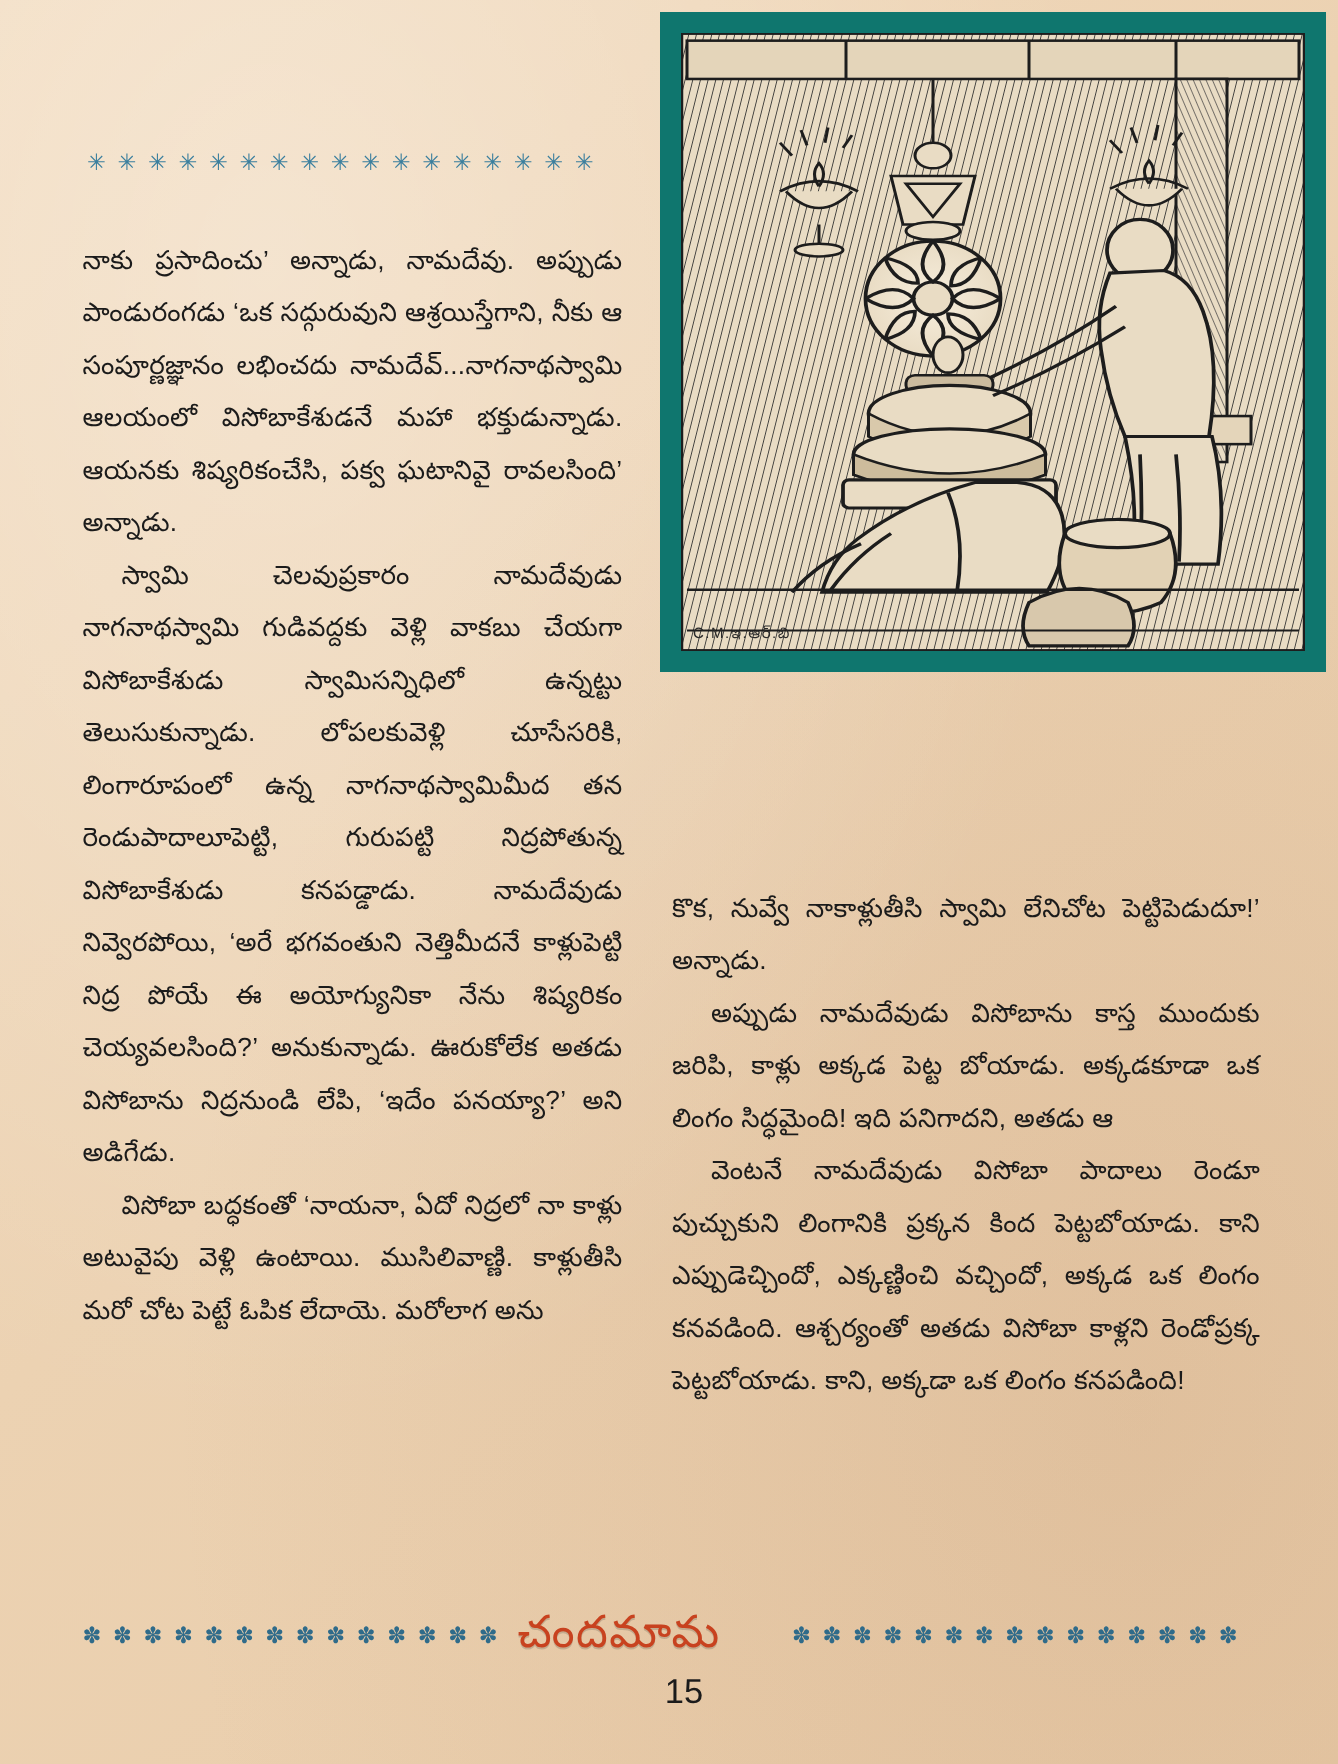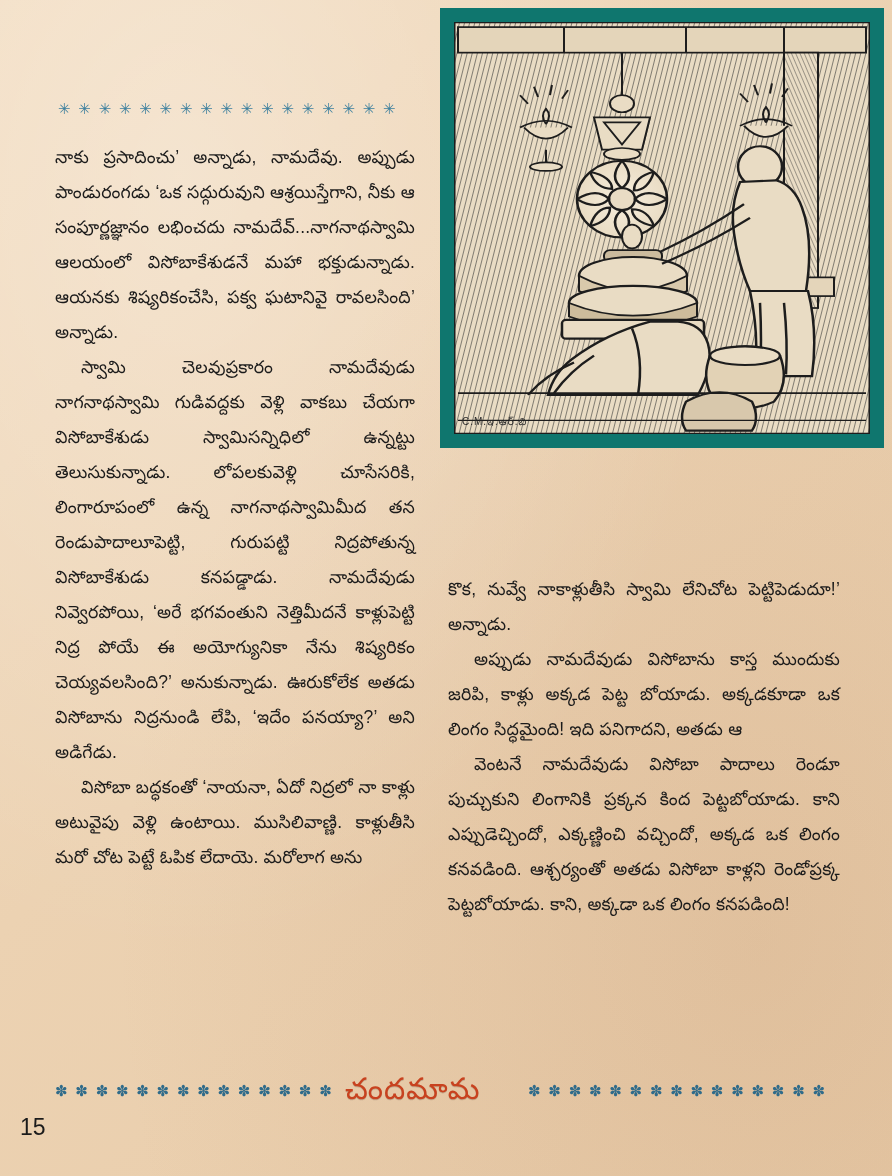--- a/index.html
+++ b/index.html
@@ -21,20 +21,21 @@
     inset: 0;
     background:
       radial-gradient(ellipse at 20% 15%, rgba(255,255,255,0.30), rgba(255,255,255,0) 55%),
       radial-gradient(ellipse at 85% 80%, rgba(180,130,90,0.18), rgba(255,255,255,0) 60%),
       linear-gradient(135deg, #f2dcc0 0%, #ecd2b2 45%, #e8cba8 100%);
     pointer-events: none;
   }
   .col {
     position: absolute;
     box-sizing: border-box;
+    margin-top: 16px;
   }
   .tel {
     font-family: "Liberation Sans", sans-serif;
     color: #1b1b1b;
     font-size: 17.5px;
     line-height: 35px;
     text-align: justify;
     text-justify: inter-word;
     letter-spacing: 0.2px;
   }
@@ -102,20 +103,21 @@
     font-size: 30px;
     color: #c8421f;
     letter-spacing: 1px;
     text-shadow: 0 1px 0 rgba(0,0,0,0.15);
   }
   #page-number {
     position: absolute;
     left: 0;
     right: 0;
     top: 1114px;
+    text-align: center;
     font-family: "Liberation Sans", sans-serif;
     font-size: 23px;
     color: #1b1b1b;
     margin-left: 20px;
   }
 
   
   #illustration {
     position: absolute;
     left: 440px;

